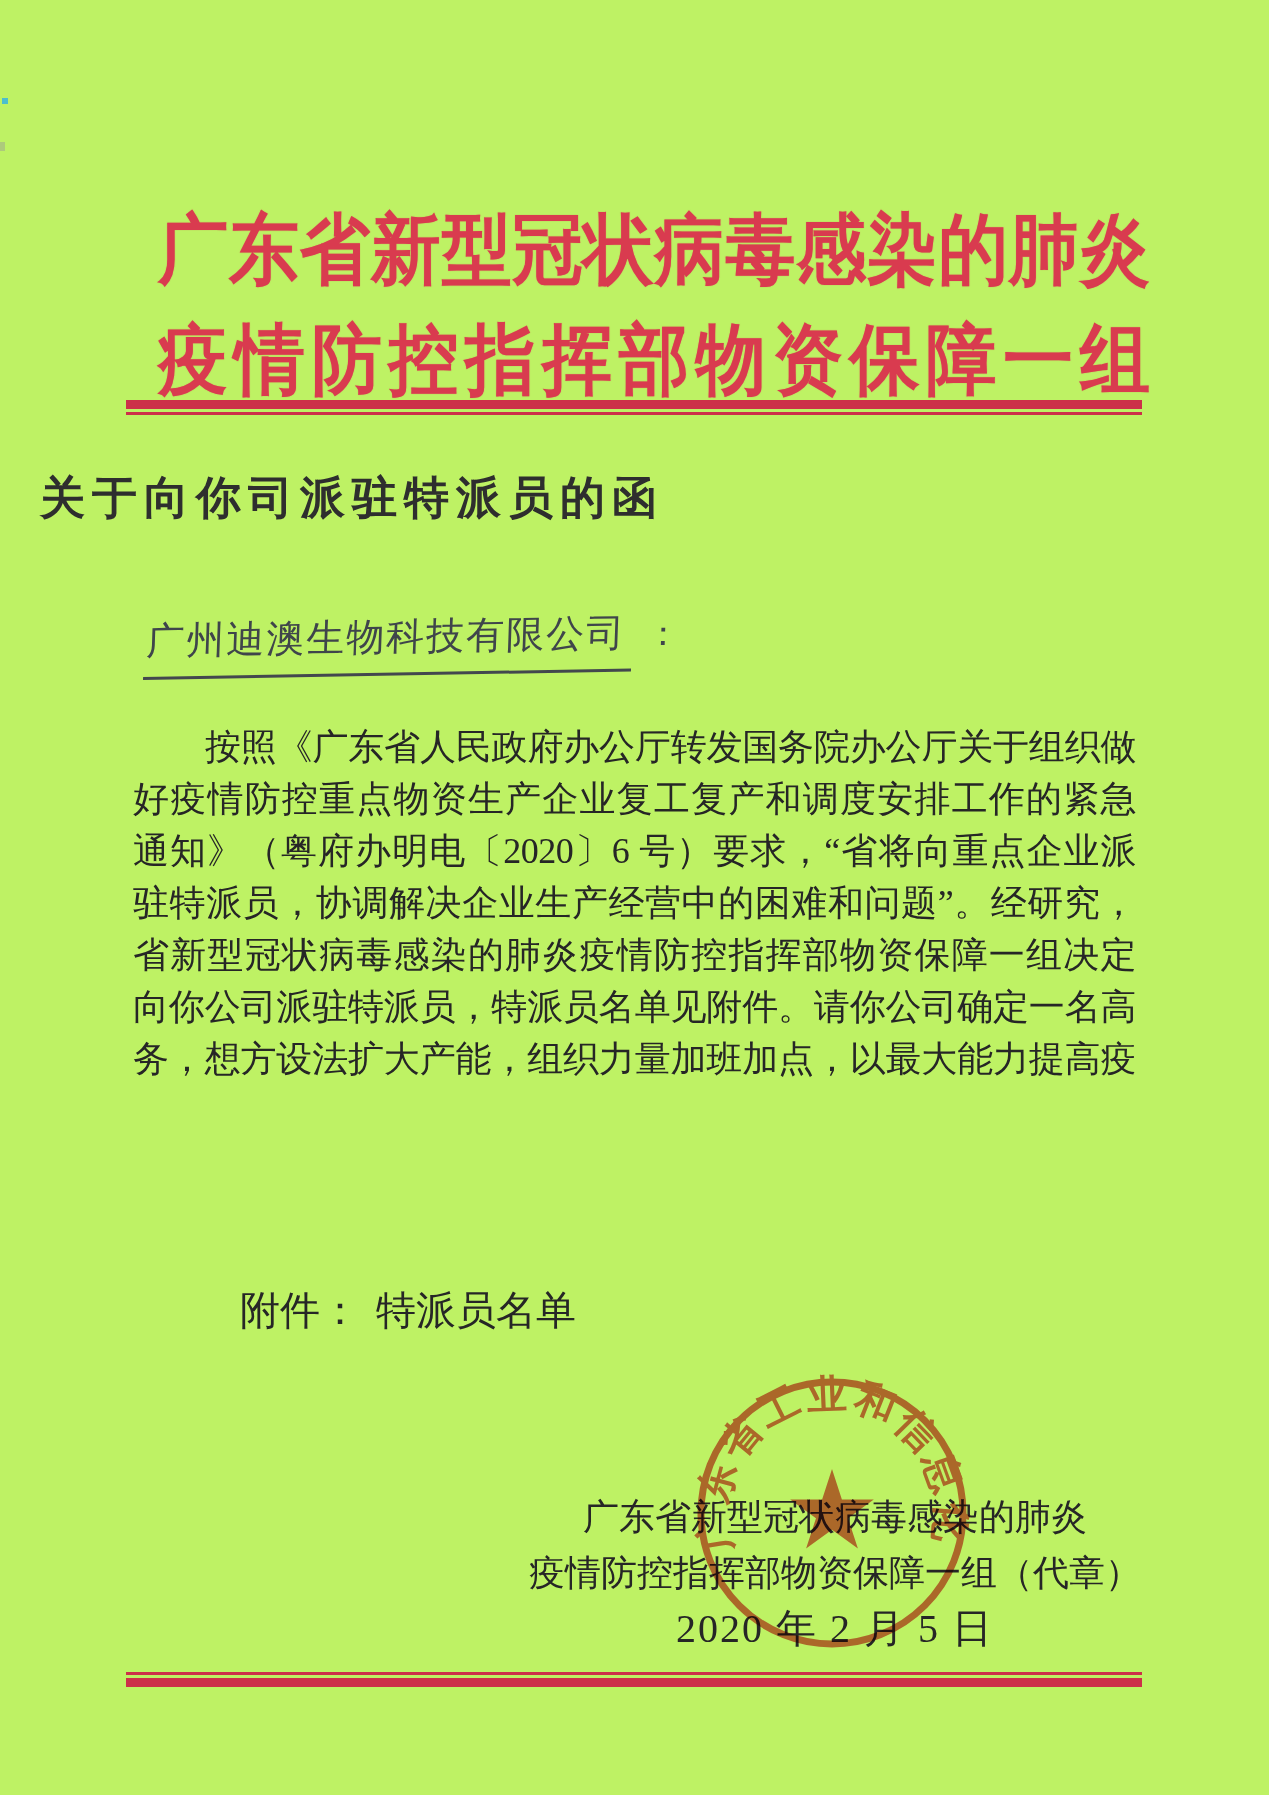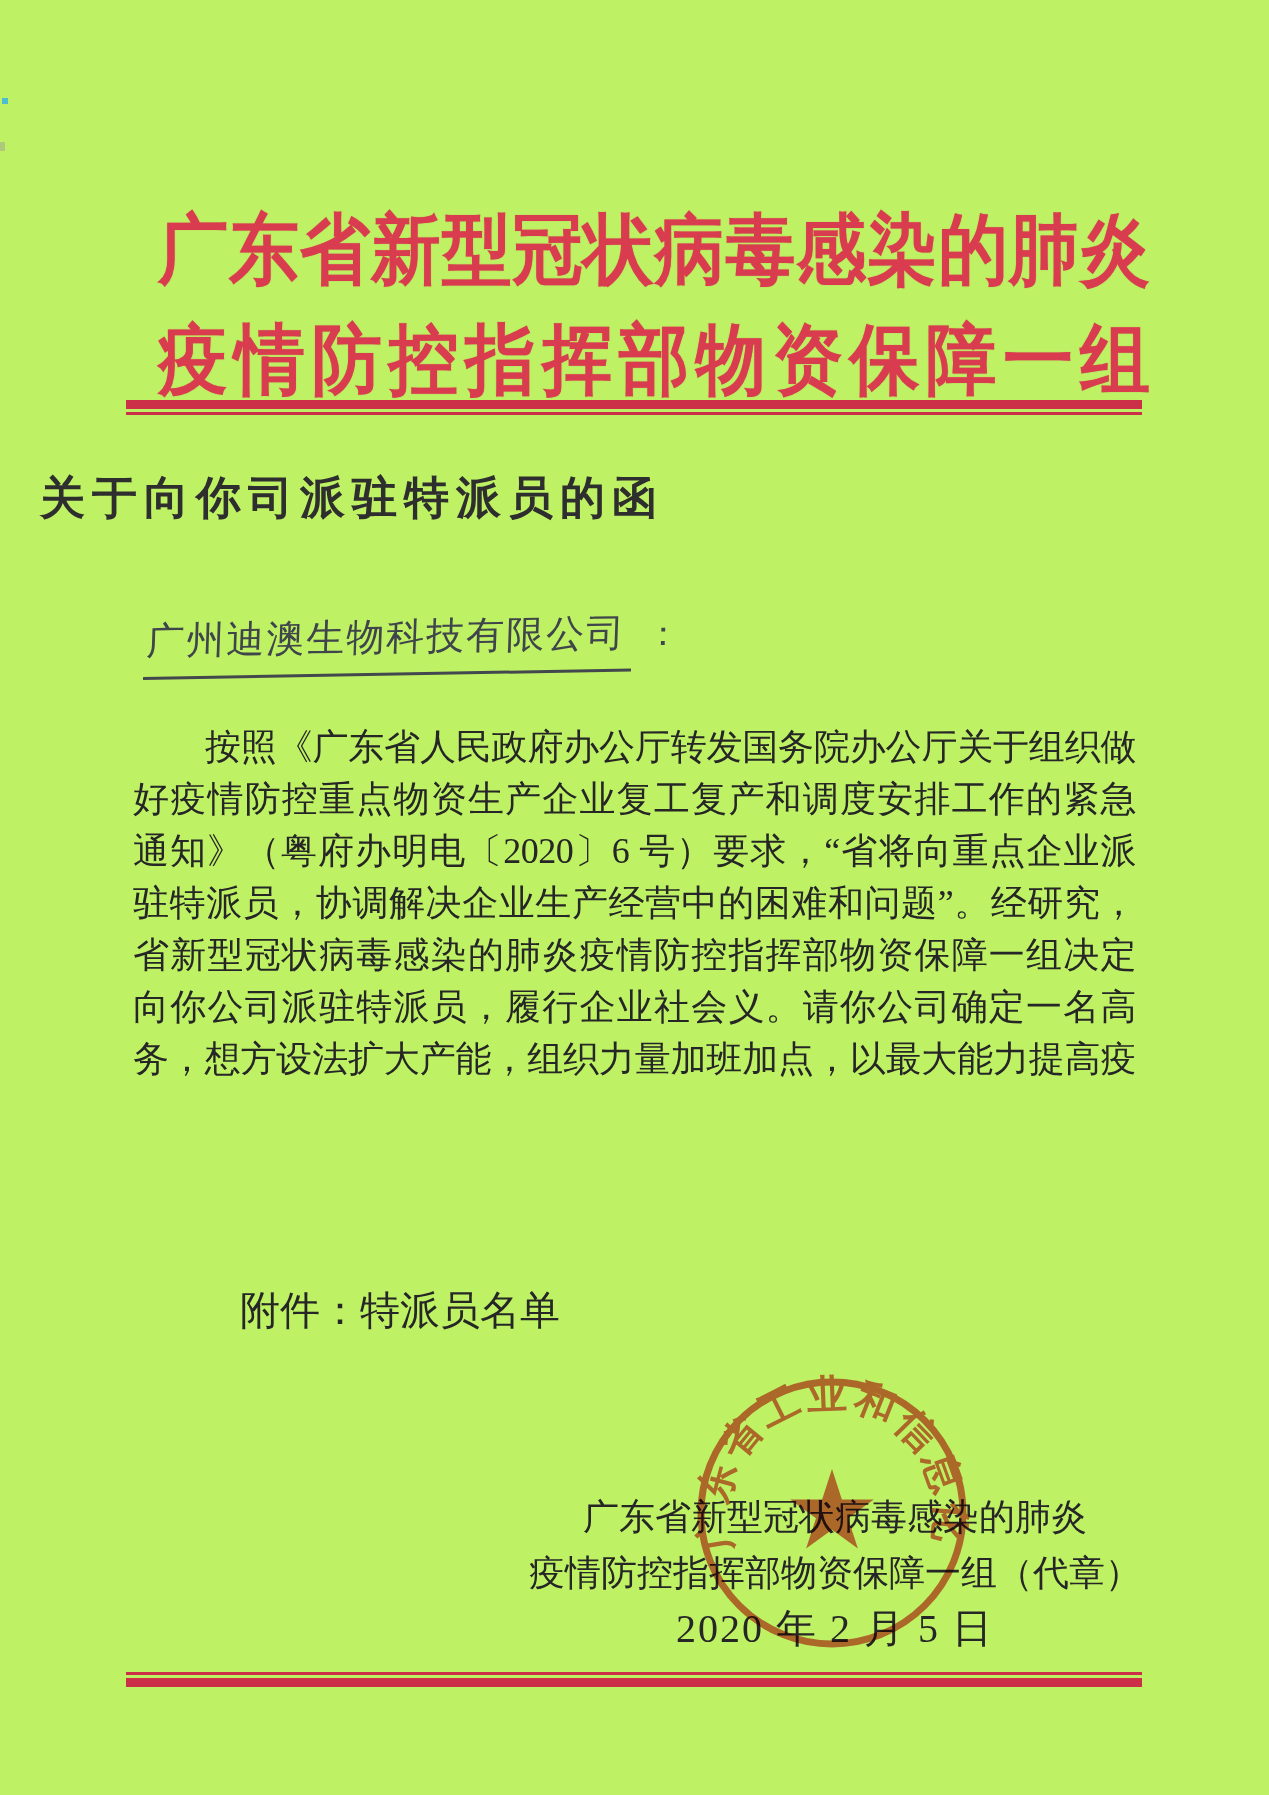--- a/index.html
+++ b/index.html
@@ -100,21 +100,21 @@
   .body-line.last  { text-align-last: left; }
 
   
   .attachment {
     position: absolute;
     top: 1283px;
     left: 240px;
     font-size: 40px;
     color: #262626;
   }
-  .attachment .att-value { }
+  .attachment .att-value { margin-left: 16px; }
 
   
   .signature {
     position: absolute;
     top: 1489px;
     left: 515px;
     width: 640px;
     text-align: center;
     color: #262626;
   }
@@ -181,21 +181,21 @@
   <div class="recipient">
     <span class="hand-name">广州迪澳生物科技有限公司</span><span class="hand-colon">：</span>
   </div>
 
   <div class="body-block">
     <div class="body-line first">按照《广东省人民政府办公厅转发国务院办公厅关于组织做</div>
     <div class="body-line">好疫情防控重点物资生产企业复工复产和调度安排工作的紧急</div>
     <div class="body-line">通知》（粤府办明电〔2020〕6 号）要求，“省将向重点企业派</div>
     <div class="body-line">驻特派员，协调解决企业生产经营中的困难和问题”。经研究，</div>
     <div class="body-line">省新型冠状病毒感染的肺炎疫情防控指挥部物资保障一组决定</div>
-    <div class="body-line">向你公司派驻特派员，履行企业社会义。请你公司确定一名高</div>
+    <div class="body-line">向你公司派驻特派员，特派员名单见附件。请你公司确定一名高</div>
     <div class="body-line">务，想方设法扩大产能，组织力量加班加点，以最大能力提高疫</div>
   </div>
 
   <div class="attachment">
     <span class="att-label">附件：</span><span class="att-value">特派员名单</span>
   </div>
 
   <div class="signature">
     <div class="sig-line">广东省新型冠状病毒感染的肺炎</div>
     <div class="sig-line">疫情防控指挥部物资保障一组（代章）</div>

